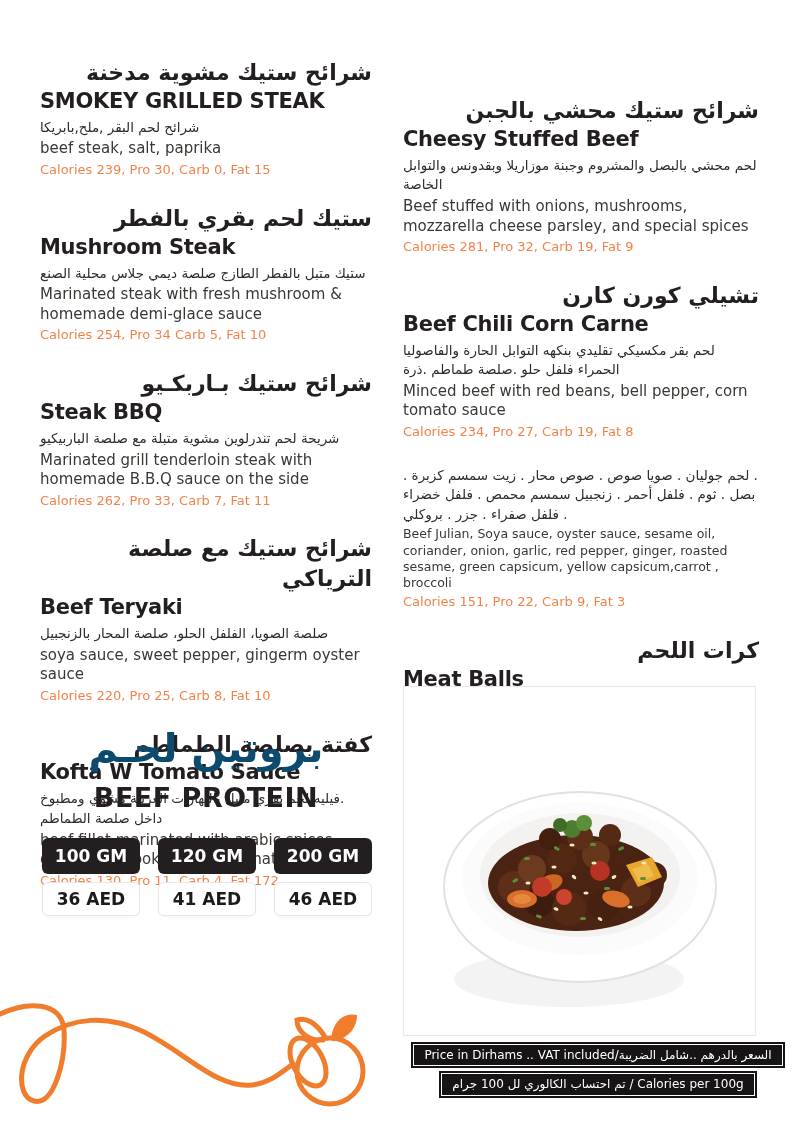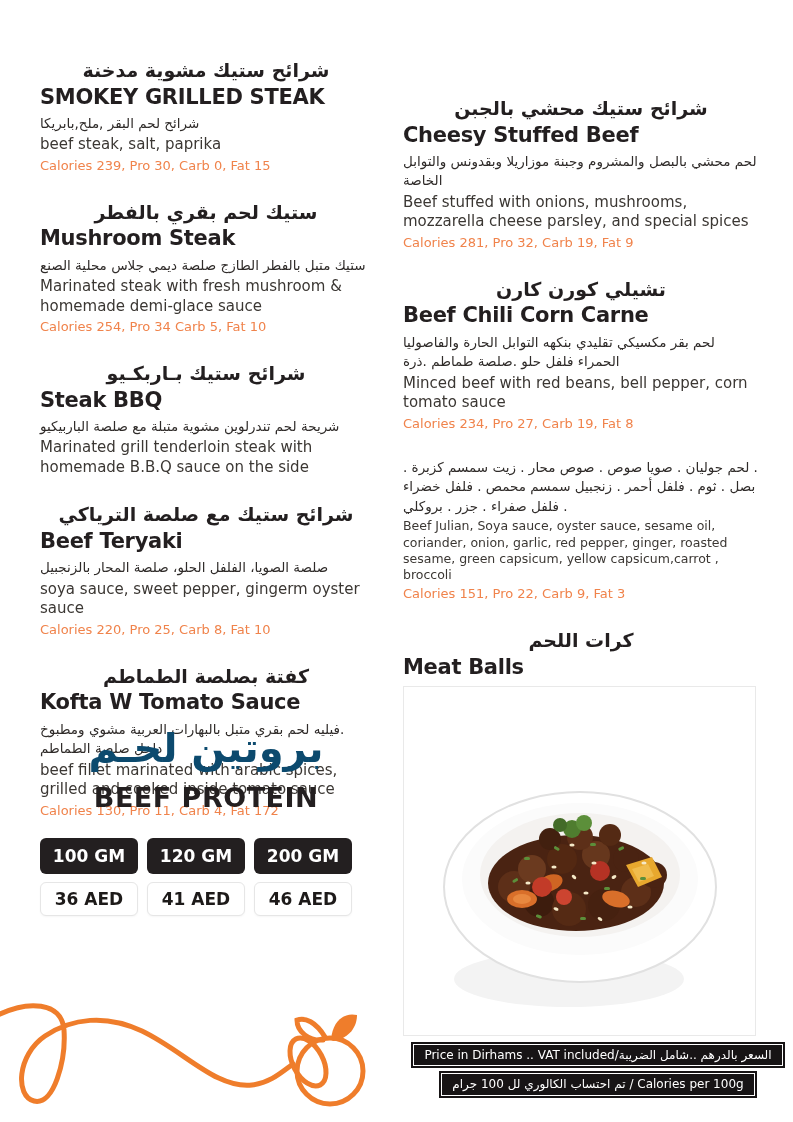--- a/index.html
+++ b/index.html
@@ -4,31 +4,31 @@
 <style>
   * { margin:0; padding:0; box-sizing:border-box; }
   body { background:#fff; font-family:"DejaVu Sans", sans-serif; }
   .page { position:relative; width:793px; height:1122px; background:#ffffff; overflow:hidden; margin:0 auto; }
 
   .col { position:absolute; }
   .col-left  { left:40px;  top:58px;  width:332px; }
   .col-right { left:403px; top:96px;  width:356px; }
 
   .item { margin-bottom:25px; }
-  .t-ar { direction:rtl; text-align:center; font-size:19px; font-weight:bold; color:#231f20; line-height:1.35; }
+  .t-ar { direction:rtl; text-align:right; font-size:22px; font-weight:bold; color:#231f20; line-height:1.35; }
   .t-en { font-size:21px; font-weight:bold; color:#231f20; line-height:1.2; margin:1px 0 4px; letter-spacing:-0.3px; }
   .d-ar { direction:rtl; text-align:left; font-size:13.5px; color:#2f2b29; line-height:1.45; margin-bottom:2px; }
   .d-en { font-size:15px; color:#3b3733; line-height:1.3; margin-bottom:3px; }
   .d-en.small { font-size:12.5px; }
   .cal  { font-size:13px; color:#f0834b; line-height:1.3; }
 
   .protein { position:absolute; left:40px; top:726px; width:332px; text-align:center; }
   .protein .p-ar { direction:rtl; font-size:40px; font-weight:bold; color:#0c4a6e; line-height:1.1; }
   .protein .p-en { font-size:27px; font-weight:bold; color:#231f20; letter-spacing:0.5px; margin-top:12px; }
-  .sizes, .prices { display:flex; gap:9px; justify-content:flex-start; }
+  .sizes, .prices { display:flex; gap:18px; justify-content:flex-end; }
   .sizes { margin-top:25px; }
   .prices { margin-top:8px; }
   .pill  { background:#231f20; color:#ffffff; font-weight:bold; font-size:17px; border-radius:6px;
            padding:8px 0; width:98px; text-align:center; }
   .price { background:#ffffff; color:#1d1a19; font-weight:bold; font-size:17px; border-radius:6px;
            border:1px solid #e6e6e6; box-shadow:0 1px 2px rgba(0,0,0,0.04);
            padding:6px 5px; width:98px; text-align:center; }
 
   .photo { position:absolute; left:403px; top:686px; width:353px; height:350px;
            border:1px solid #e9e9e9; background:#ffffff; }
@@ -63,20 +63,21 @@
       <div class="d-ar">ستيك متبل بالفطر الطازج صلصة ديمي جلاس محلية الصنع</div>
       <div class="d-en">Marinated steak with fresh mushroom &amp; homemade demi-glace sauce</div>
       <div class="cal">Calories 254, Pro 34 Carb 5, Fat 10</div>
     </div>
 
     <div class="item">
       <div class="t-ar">شرائح ستيك بـاربكـيو</div>
       <div class="t-en">Steak BBQ</div>
       <div class="d-ar">شريحة لحم تندرلوين مشوية متبلة مع صلصة الباربيكيو</div>
       <div class="d-en">Marinated grill tenderloin steak with homemade B.B.Q sauce on the side</div>
+      <div class="cal">Calories 262, Pro 33, Carb 7, Fat 11</div>
     </div>
 
     <div class="item">
       <div class="t-ar">شرائح ستيك مع صلصة الترياكي</div>
       <div class="t-en">Beef Teryaki</div>
       <div class="d-ar">صلصة الصويا، الفلفل الحلو، صلصة المحار بالزنجبيل</div>
       <div class="d-en">soya sauce, sweet pepper, gingerm oyster sauce</div>
       <div class="cal">Calories 220, Pro 25, Carb 8, Fat 10</div>
     </div>
 

